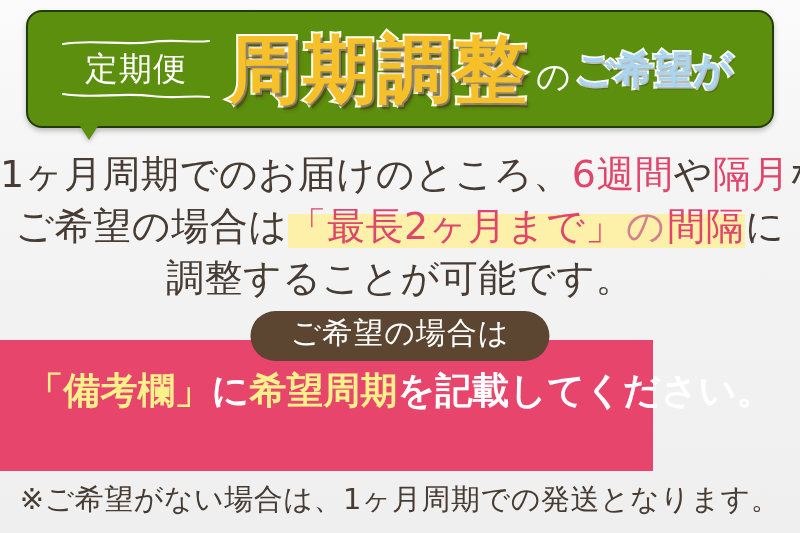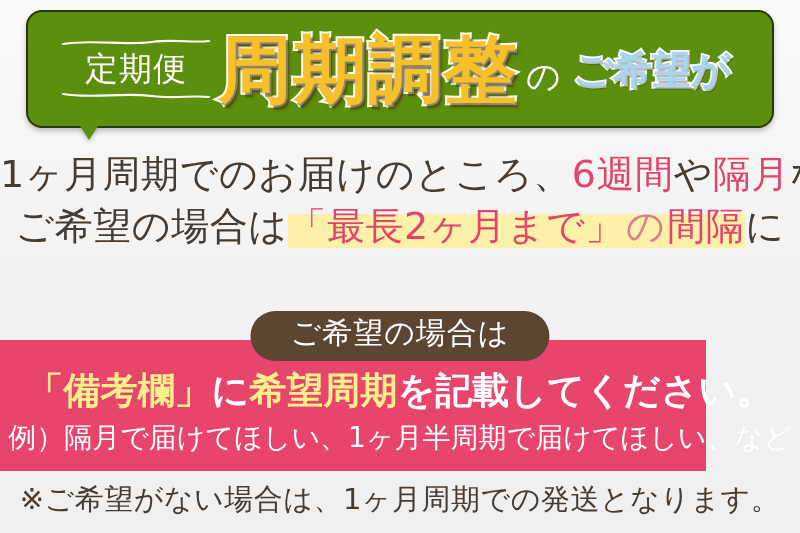--- a/index.html
+++ b/index.html
@@ -80,21 +80,21 @@
     line-height: 40px;
     letter-spacing: 1px;
     font-weight: 500;
     white-space: nowrap;
     padding: 2px 0;
   }
 
   
   .main-title {
     flex: 0 0 auto;
-    margin-left: 6px;
+    margin-left: 16px;
     font-size: 74px;
     line-height: 80px;
     font-weight: bold;
     color: #f5c028;
     white-space: nowrap;
     letter-spacing: 1px;
     -webkit-text-stroke: 4px #fffdf2;
     paint-order: stroke fill;
     text-shadow:
       3px 4px 0 rgba(70,52,20,0.45),
@@ -106,21 +106,21 @@
     margin-top: 14px;
     font-size: 34px;
     line-height: 38px;
     color: #ffffff;
     font-weight: 500;
   }
 
   
   .wish-block {
     flex: 0 0 auto;
-    margin-left: 12px;
+    margin-left: 4px;
     display: flex;
     flex-direction: column;
     align-items: flex-start;
     justify-content: space-between;
   }
   .wish-line {
     font-size: 39px;
     line-height: 45px;
     font-weight: bold;
     color: #a8d6f0;
@@ -167,21 +167,21 @@
     white-space: nowrap;
     z-index: 4;
     letter-spacing: 1px;
   }
 
   
   .pink-band {
     position: absolute;
     left: 0;
     top: 340px;
-    width: 706px;
+    width: 653px;
     height: 131px;
     background: #e7456b;
   }
   .band-main {
     position: absolute;
     left: 0;
     top: 28px;
     width: 800px;
     text-align: center;
     color: #ffffff;
@@ -245,24 +245,24 @@
         <div class="wish-line">ご希望が</div>
       </div>
 
     </div>
     <div class="header-tail"></div>
   </div>
 
   <div class="body-copy">
     <div class="body-line"><span>1ヶ月周期でのお届けのところ、</span><span class="pink">6週間</span><span>や</span><span class="pink">隔月</span><span>など</span></div>
     <div class="body-line"><span>ご希望の場合は</span><span class="hl pink">「最長2ヶ月まで」</span><span class="hl pink-soft">の</span><span class="hl pink">間隔</span><span>に</span></div>
+    <div class="body-line">調整することが可能です。</div>
   </div>
 
   <div class="pill">ご希望の場合は</div>
 
   <div class="pink-band">
     <div class="band-main"><span class="yellow">「備考欄」</span><span>に</span><span class="yellow">希望周期</span><span>を記載してください。</span></div>
-    <div class="band-example">例）隔月で届けてほしい、1ヶ月半周期で届けてほしい、など</div>
   </div>
 
   <div class="footer-note">※ご希望がない場合は、1ヶ月周期での発送となります。</div>
 
 </div>
 
 </body></html>

